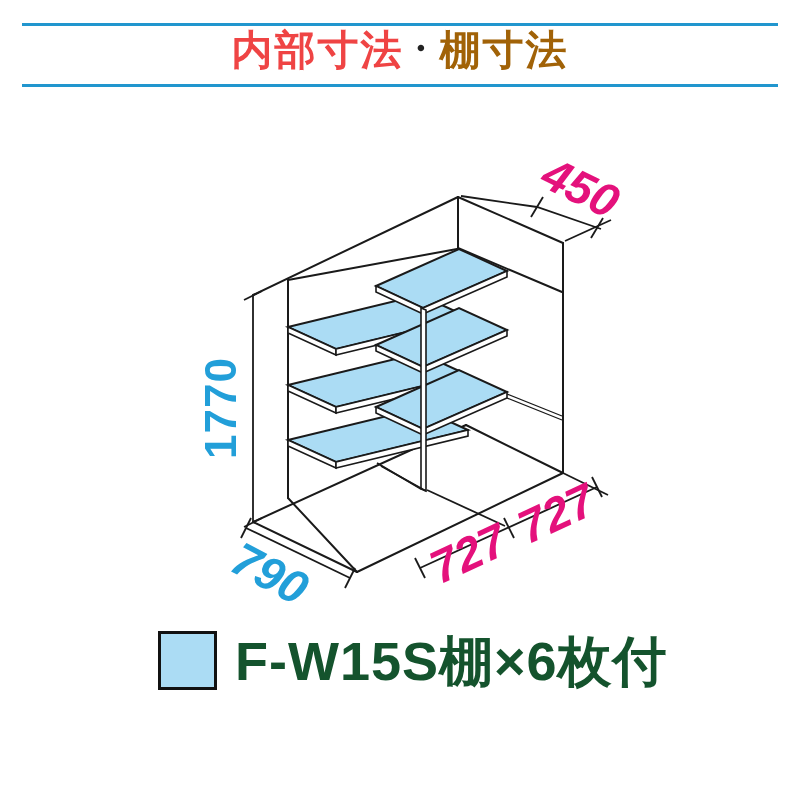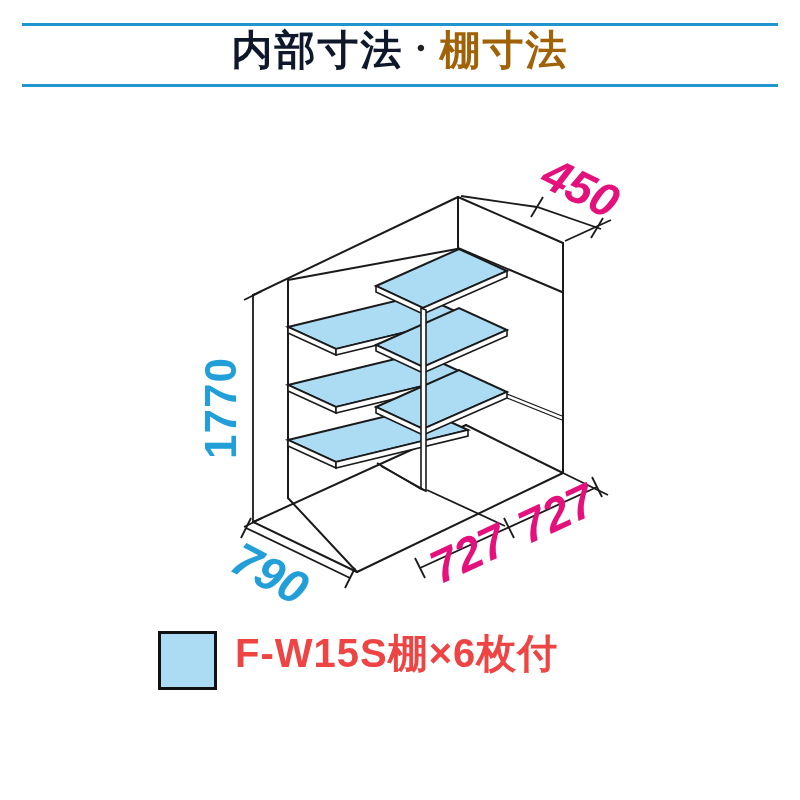--- a/index.html
+++ b/index.html
@@ -4,30 +4,30 @@
 <style>
   html,body{margin:0;padding:0;background:#ffffff;}
   body{width:800px;height:800px;position:relative;overflow:hidden;
        font-family:"Liberation Sans","DejaVu Sans",sans-serif;}
   
   .rule{position:absolute;left:22px;right:22px;height:3px;background:#2196CE;}
   .rule-top{top:23px;}
   .rule-bottom{top:84px;}
   .title{position:absolute;top:28px;left:0;width:800px;text-align:center;
          font-size:41px;font-weight:bold;letter-spacing:2px;line-height:1.1;}
-  .title .t-blue{color:#0f172a;margin-top:9px;}
+  .title .t-blue{color:#ef4444;margin-top:9px;}
   .title .t-sep{color:#222222;font-size:34px;vertical-align:4px;}
   .title .t-pink{color:#a16207;}
   
   .diagram-svg{position:absolute;left:0;top:0;width:800px;height:800px;}
   
   .legend-swatch{position:absolute;left:158px;top:631px;width:53px;height:53px;
                  background:#ABDCF4;border:3px solid #111111;}
-  .legend-label{position:absolute;left:235px;top:626px;font-size:40px;
-                font-weight:600;color:#ef4444;letter-spacing:1px;}
+  .legend-label{position:absolute;left:235px;top:626px;font-size:54px;
+                font-weight:600;color:#14532d;letter-spacing:1px;}
 </style>
 </head>
 <body>
 
 <div class="rule rule-top"></div>
 <div class="title">
   <span class="t-blue">内部寸法</span><span class="t-sep">・</span><span class="t-pink">棚寸法</span>
 </div>
 <div class="rule rule-bottom"></div>
 

